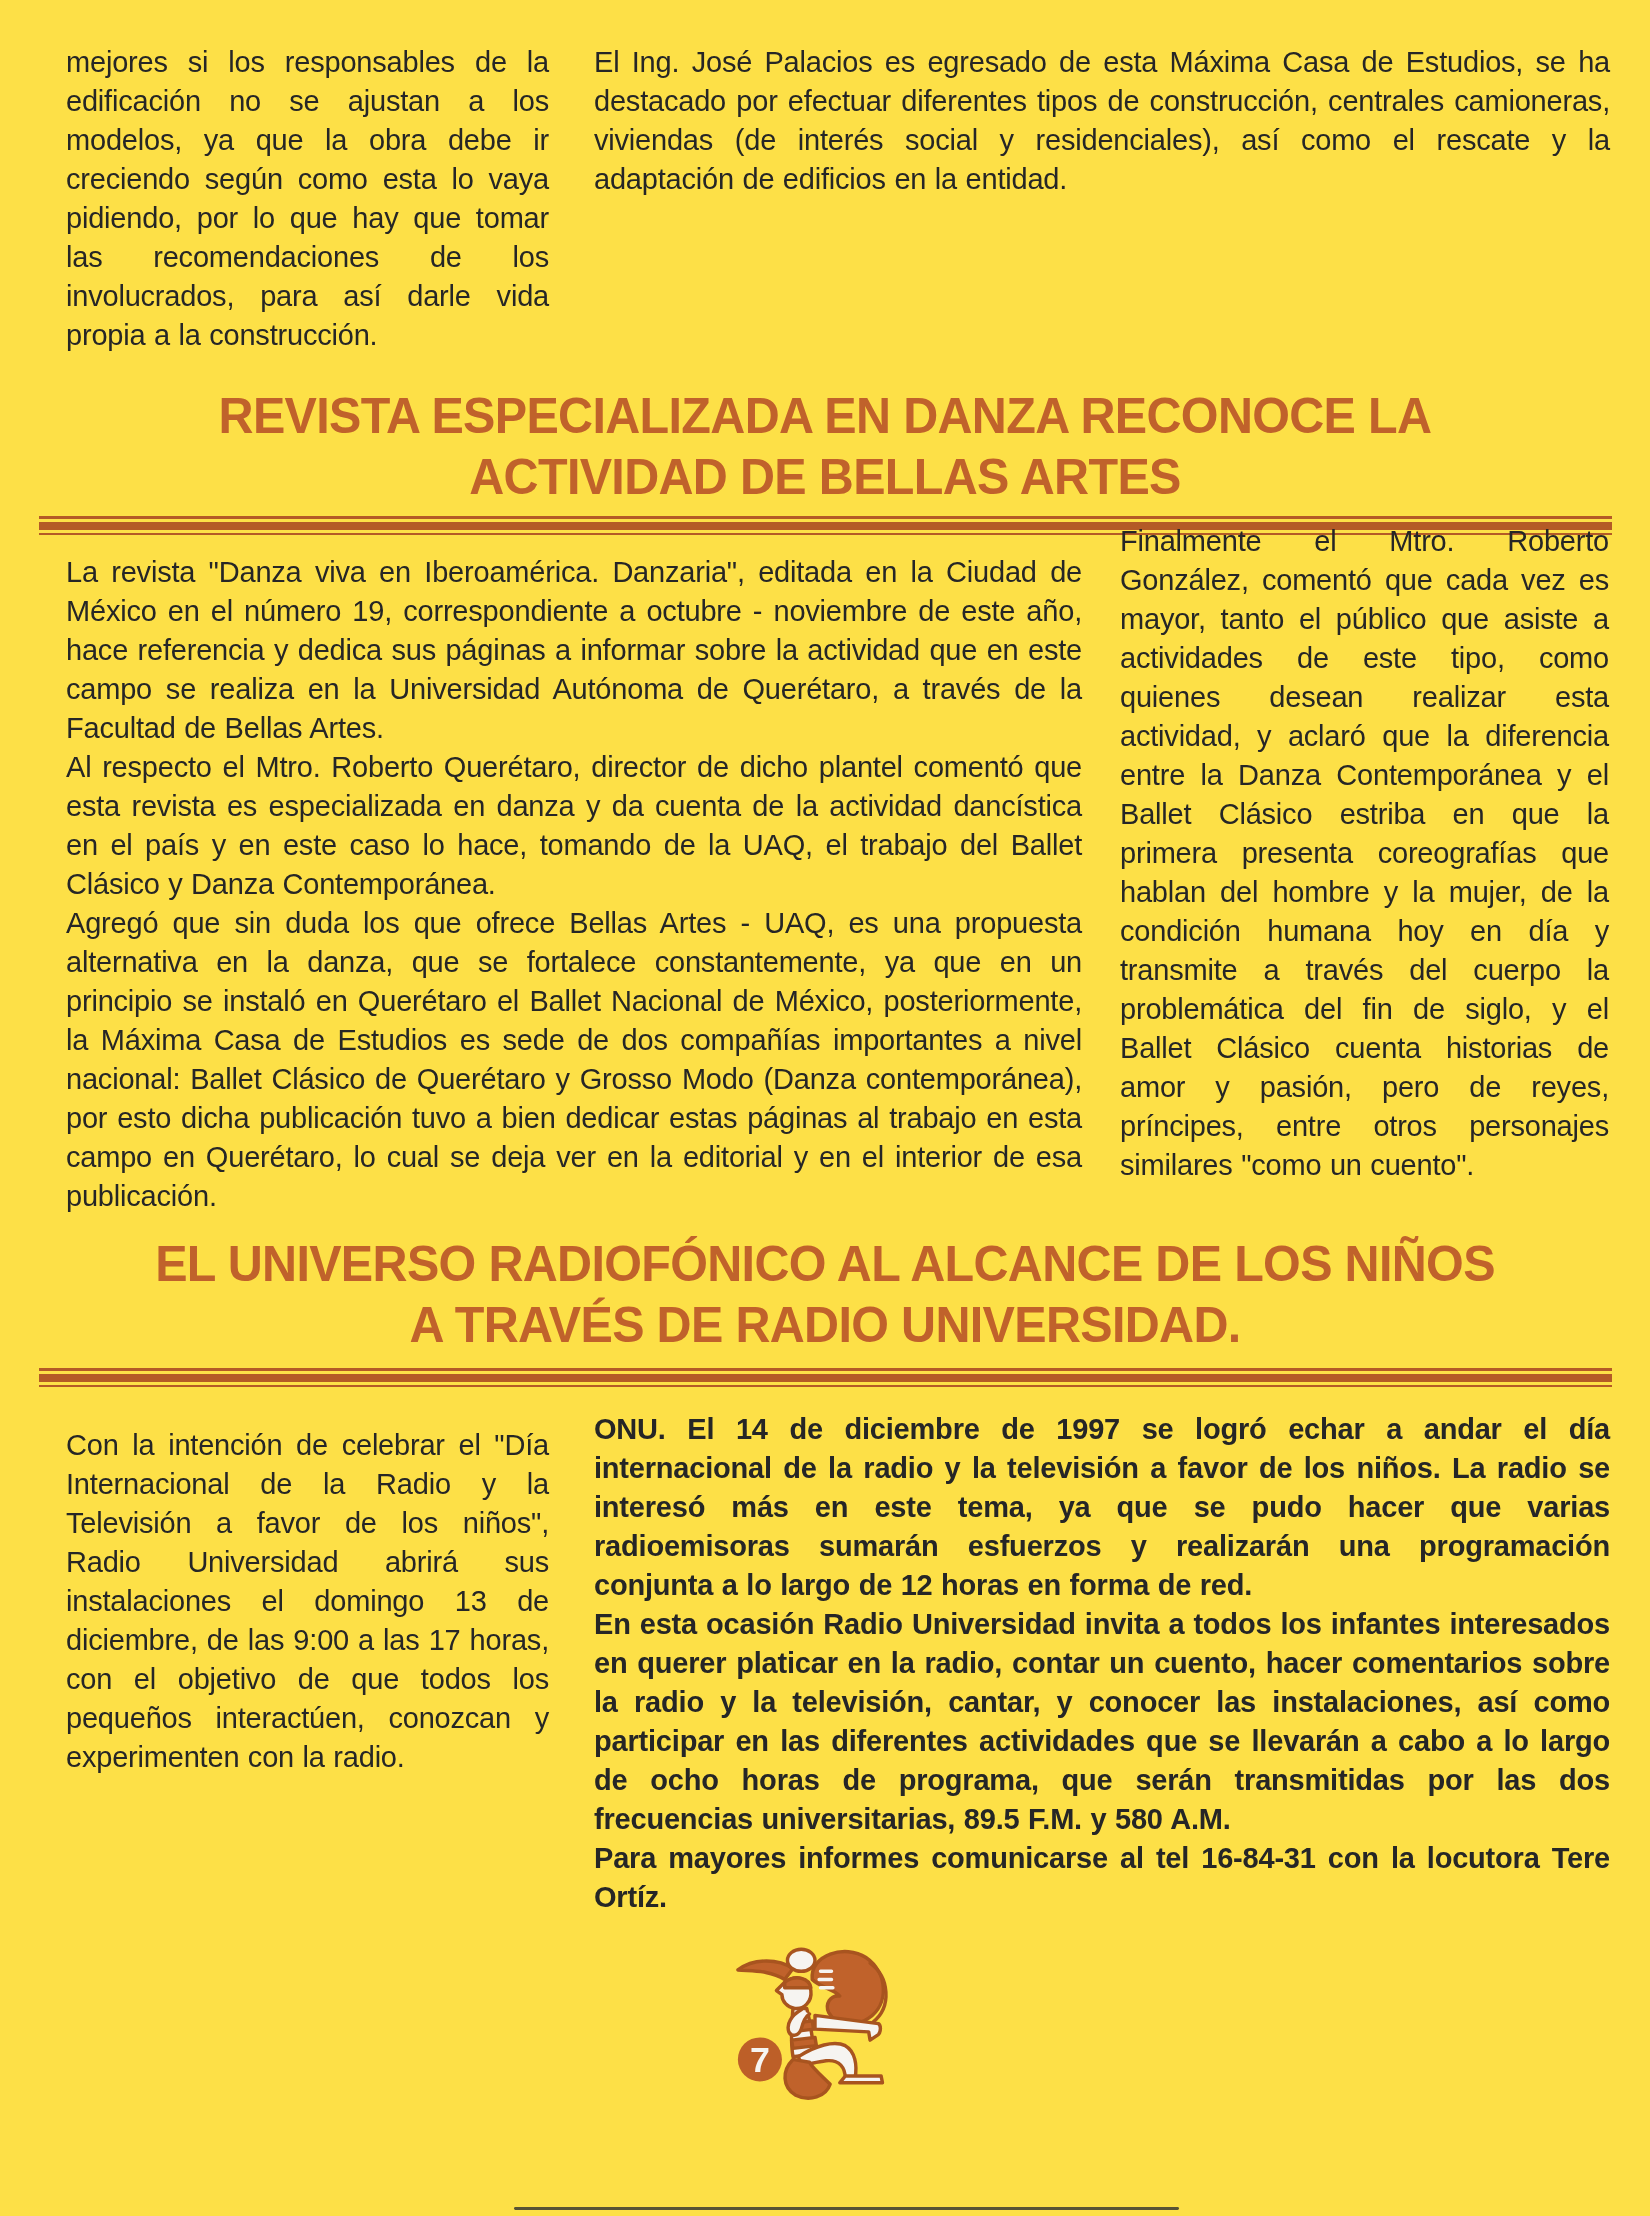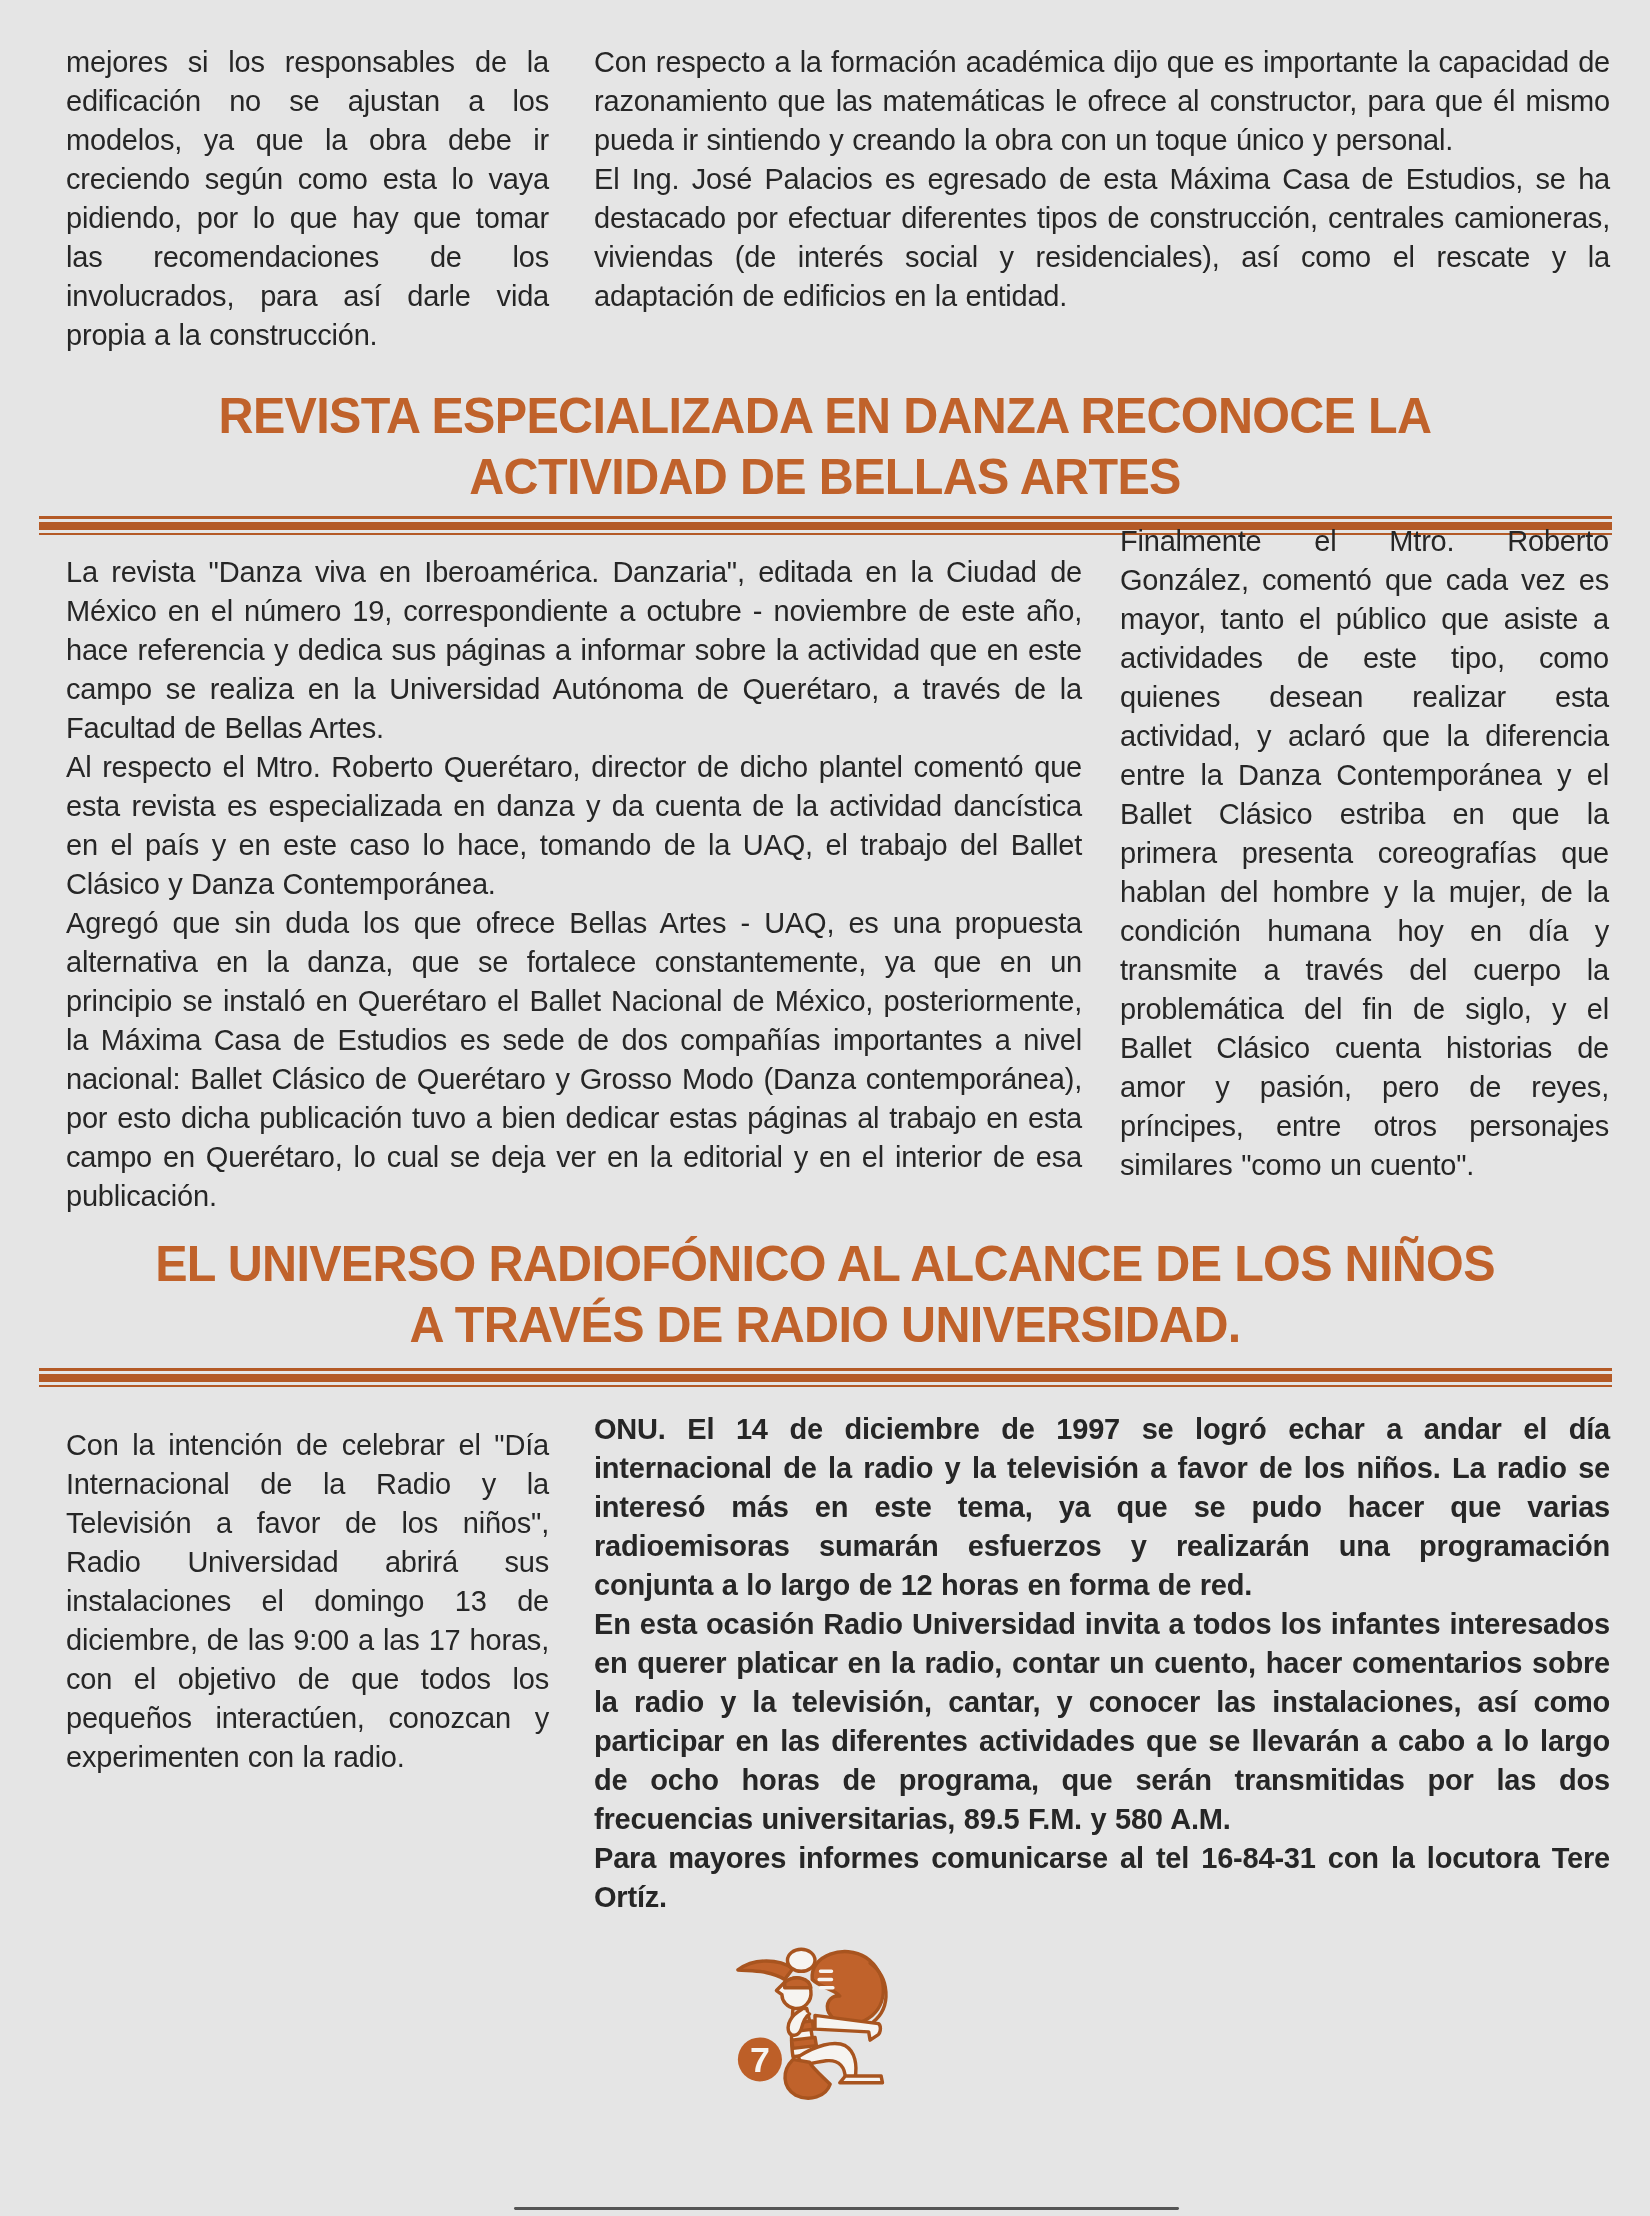--- a/index.html
+++ b/index.html
@@ -1,19 +1,19 @@
 <!DOCTYPE html>
 <html style="font-size:11px"><head>
 <meta charset="utf-8">
 <style>
   html,body{margin:0;padding:0;}
   .page{
     position:relative;
     width:1650px;height:2216px;
-    background:#e5e5e5;
+    background:#fde047;
     font-family:"Liberation Sans", sans-serif;
     color:#262626;
     overflow:hidden;
   }
   .col{
     position:absolute;
     text-align:justify;
     font-size:29px;
     line-height:39px;
     letter-spacing:-0.2px;
@@ -45,21 +45,20 @@
 </style>
 </head>
 <body>
 
 <div class="page">
 
   <div class="col" style="left:66px;top:43px;width:483px;">
     <p>mejores si los responsables de la edificación no se ajustan a los modelos, ya que la obra debe ir creciendo según como esta lo vaya pidiendo, por lo que hay que tomar las recomendaciones de los involucrados, para así darle vida propia a la construcción.</p>
   </div>
   <div class="col" style="left:594px;top:43px;width:1016px;">
-    <p>Con respecto a la formación académica dijo que es importante la capacidad de razonamiento que las matemáticas le ofrece al constructor, para que él mismo pueda ir sintiendo y creando la obra con un toque único y personal.</p>
     <p>El Ing. José Palacios es egresado de esta Máxima Casa de Estudios, se ha destacado por efectuar diferentes tipos de construcción, centrales camioneras, viviendas (de interés social y residenciales), así como el rescate y la adaptación de edificios en la entidad.</p>
   </div>
 
   <div class="headline" style="top:386px;">
     <span>REVISTA ESPECIALIZADA EN DANZA RECONOCE LA</span>
     <span>ACTIVIDAD DE BELLAS ARTES</span>
   </div>
   <div class="rule" style="top:516px;">
     <div class="r1"></div>
     <div class="r2"></div>

